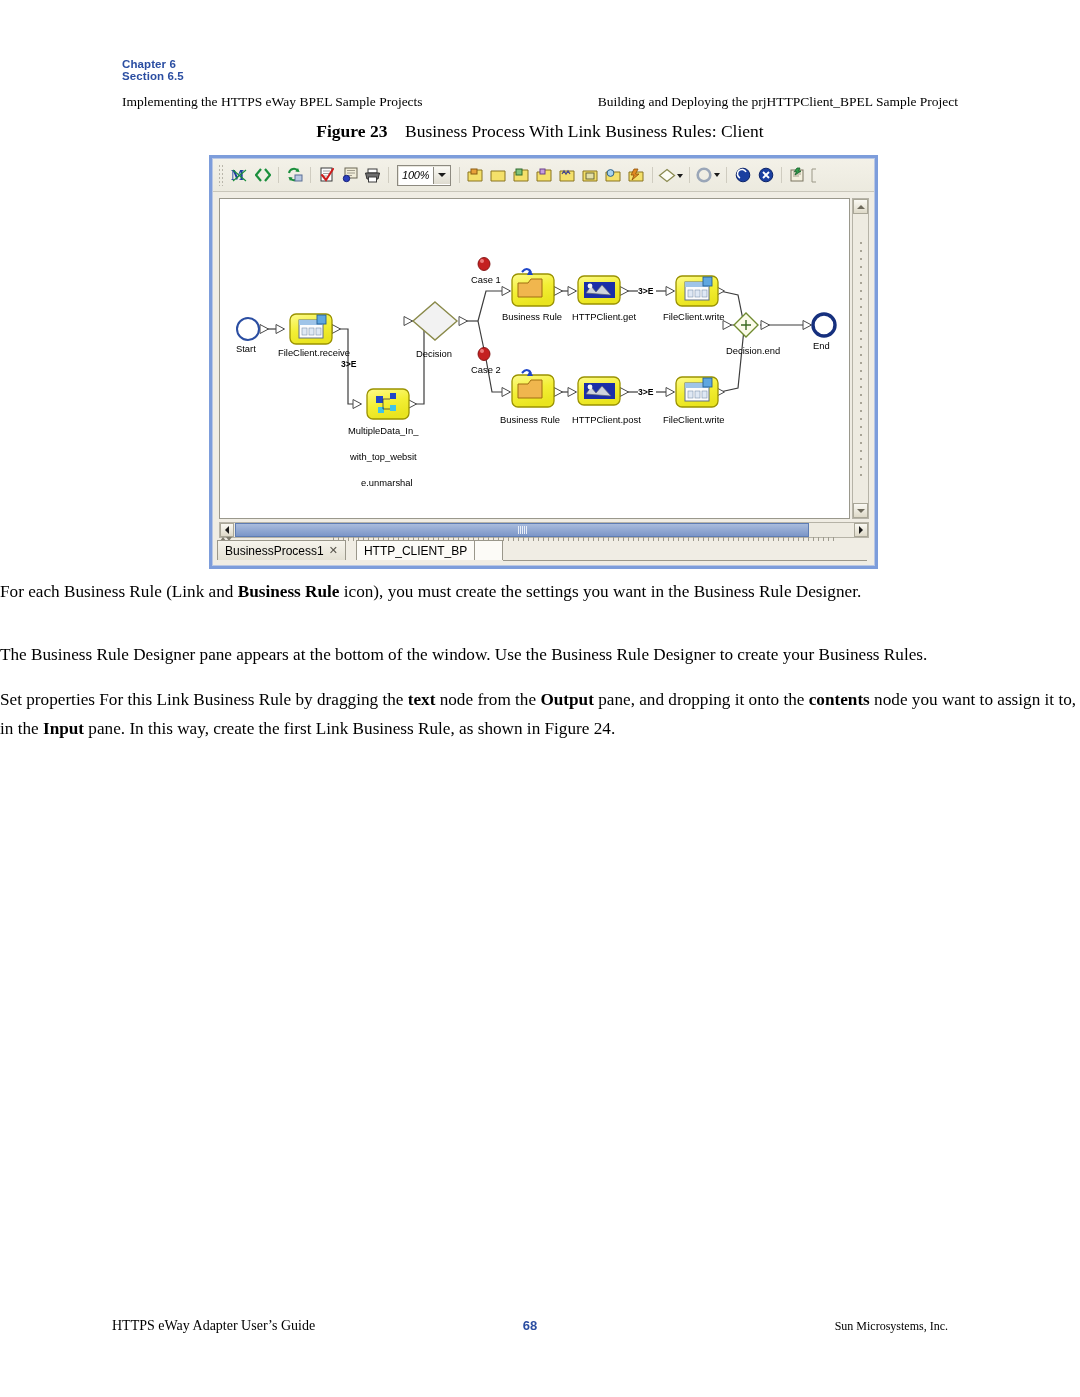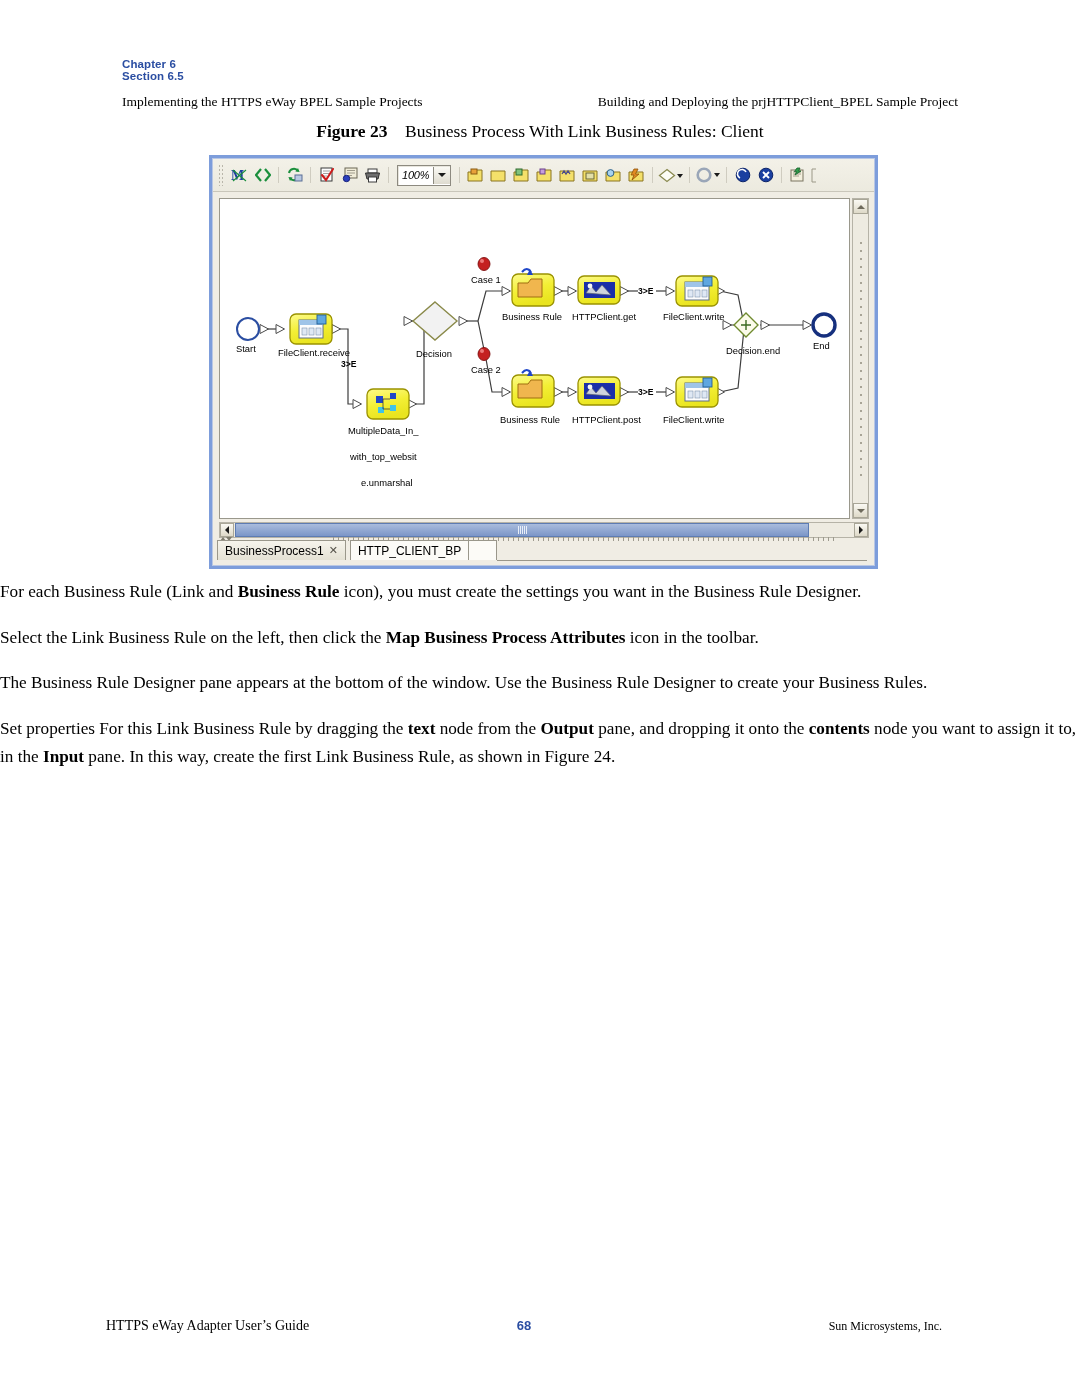--- a/index.html
+++ b/index.html
@@ -126,21 +126,21 @@
   p.para{
     margin:0 0 0 0;font-size:17.2px;line-height:28.5px;
     font-family:"Liberation Serif",serif;
   }
   .p-indent{position:relative;margin-left:232px;margin-right:122px;}
   .p-item{position:relative;margin-left:232px;margin-right:100px;}
   .gap{height:17px;}
   b{font-weight:bold;}
 
   
-  .footer{position:absolute;left:106px;top:1318px;width:836px;display:flex;align-items:baseline;}
+  .footer{position:absolute;left:112px;top:1318px;width:836px;display:flex;align-items:baseline;}
   .f-left{font-size:14px;}
   .f-mid{position:absolute;left:0;right:0;text-align:center;color:#2b4ea2;font-family:"Liberation Sans",sans-serif;font-weight:bold;font-size:13px;}
   .f-right{margin-left:auto;font-size:12px;}
 
   .dgtxt{font-family:"Liberation Sans",sans-serif;font-size:9.4px;fill:#000;}
   .dgtxt-s{font-family:"Liberation Sans",sans-serif;font-size:8.6px;fill:#000;}
 </style>
 </head>
 <body>
 
@@ -544,38 +544,37 @@
 
     <svg class="tabtick" viewBox="0 0 14 6">
       <path d="M1 5 L4 1 L7 5 Z" fill="#7e7b6d"></path>
       <path d="M7 1 L10 5 L13 1 Z" fill="#7e7b6d"></path>
     </svg>
     <div class="tabstrip">
       <div class="tab active">
         <span>BusinessProcess1</span>
         <span class="x">✕</span>
       </div>
-      <div class="tab inactive" style="margin-left:4px">
+      <div class="tab inactive" style="margin-left:10px">
         <span>HTTP_CLIENT_BP</span>
       </div>
       <div class="tabspace"></div>
       <div class="tabfill"></div>
     </div>
 
   </div>
  </div>
 </div>
 
 <div class="body">
 
   <p class="para p-indent"><span>For each Business Rule (Link and </span><b>Business Rule</b><span> icon), you must create the settings you want in the Business Rule Designer.</span></p>
 
   <div class="gap"></div>
 
-  <p class="para p-item"><span>Select the Link Business Rule on the left, then click the </span><b>Map Business Process Attributes</b><span> icon in the toolbar.</span></p>
 
   <div class="gap"></div>
 
   <p class="para p-indent"><span>The Business Rule Designer pane appears at the bottom of the window. Use the Business Rule Designer to create your Business Rules.</span></p>
 
   <div class="gap"></div>
 
   <p class="para p-item"><span>Set properties For this Link Business Rule by dragging the </span><b>text</b><span> node from the </span><b>Output</b><span> pane, and dropping it onto the </span><b>contents</b><span> node you want to assign it to, in the </span><b>Input</b><span> pane. In this way, create the first Link Business Rule, as shown in Figure 24.</span></p>
 
 </div>

